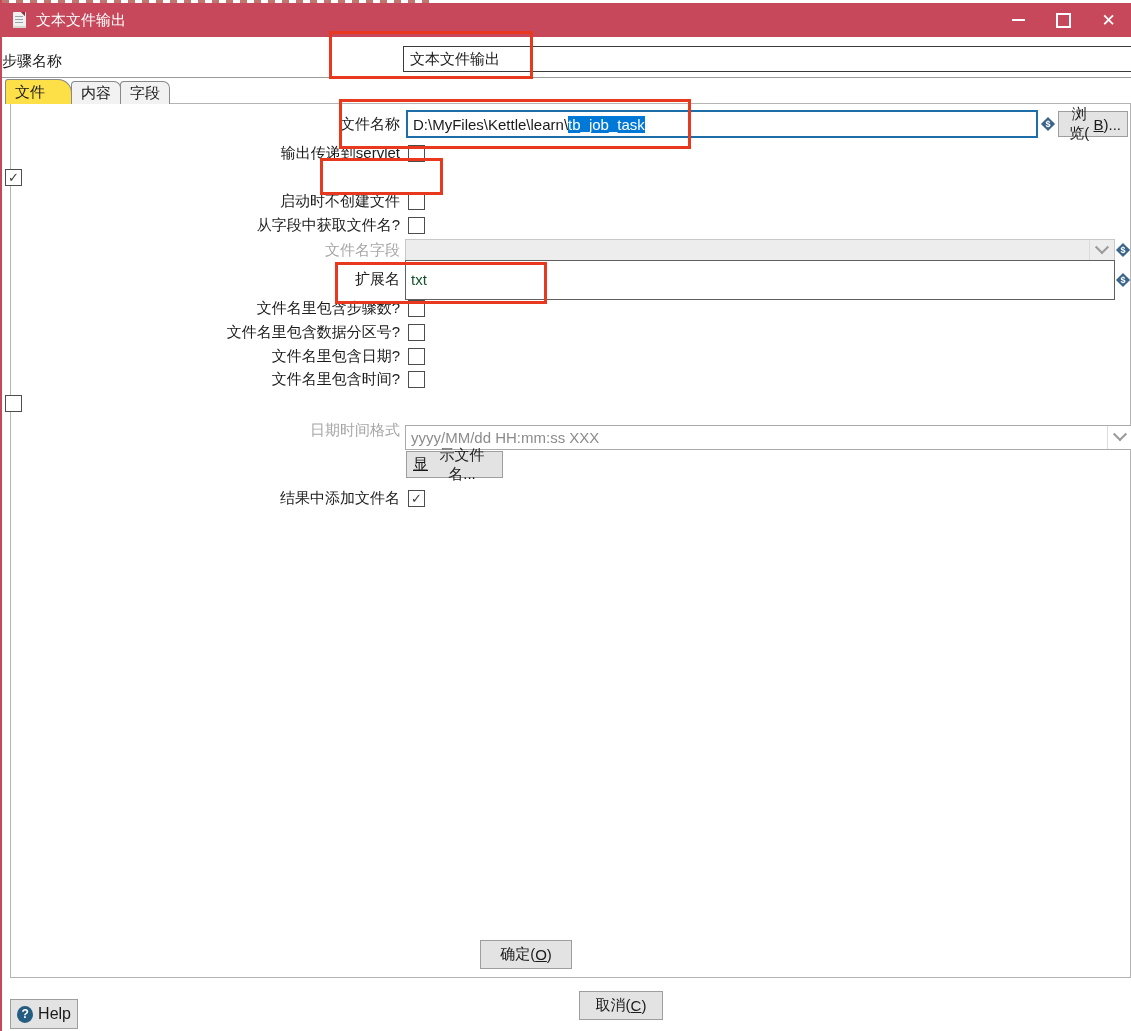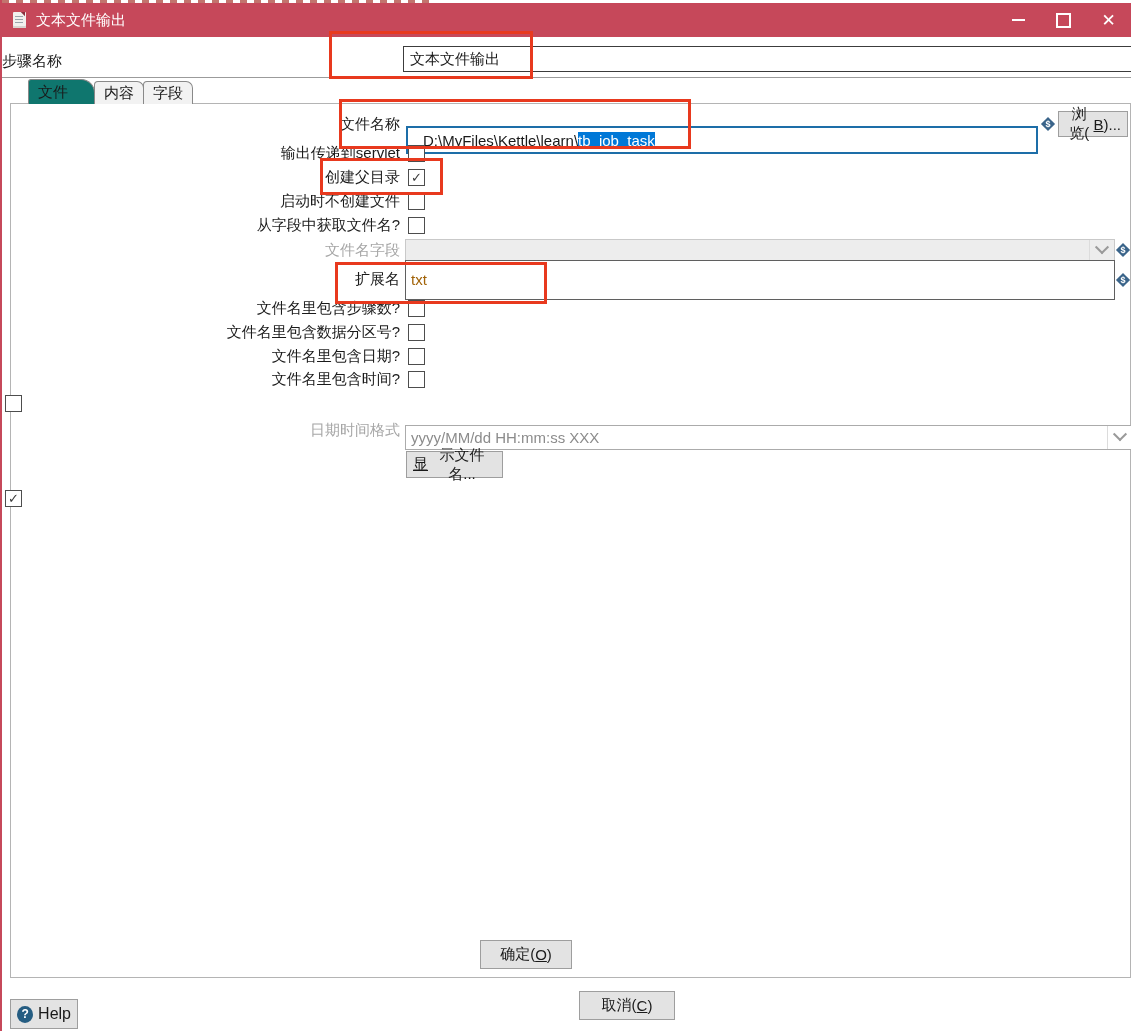--- a/index.html
+++ b/index.html
@@ -33,43 +33,43 @@
   
   .step-label{position:absolute;top:52px;left:0;width:397px;}
   .step-input{position:absolute;top:46px;left:401px;width:740px;height:26px;border:1px solid #3C3C3C;
     background:#FFF;display:flex;align-items:center;padding-left:6px;box-sizing:border-box;}
   .hsep{position:absolute;top:77px;left:0;right:0;border-top:1px solid #9B9B9B;}
 
   
   .tabbar{position:absolute;top:80px;left:3px;height:24px;display:flex;align-items:flex-end;z-index:3;}
   .tab{height:22px;line-height:22px;padding:0 9px;background:#F2F2F2;border:1px solid #898989;
     border-bottom:none;border-radius:4px 7px 0 0;margin-right:-1px;position:relative;}
-  .tab.active{background:#0f766e;height:24px;line-height:24px;padding:0 26px 0 9px;
-    border-radius:3px 14px 0 0;z-index:4;margin-left:23px;}
+  .tab.active{background:#fde047;height:24px;line-height:24px;padding:0 26px 0 9px;
+    border-radius:3px 14px 0 0;z-index:4;}
 
   
   .groupbox{position:absolute;top:103px;left:8px;width:1121px;height:875px;
     border:1px solid #B4B4B4;background:#FFF;box-sizing:border-box;}
 
   
   .row{position:absolute;left:0;width:1131px;display:flex;align-items:center;}
   .row .lbl{flex:0 0 398px;text-align:right;padding-right:5px;white-space:nowrap;}
   .lbl.disabled{color:#A6A6A6;}
 
   .checkbox{width:15px;height:15px;border:1px solid #4D4D4D;background:#FFF;margin-left:3px;
     display:flex;align-items:center;justify-content:center;font-size:13px;color:#3A3A3A;box-sizing:content-box;}
   .checkbox::after{content:"";}
   .checkbox.checked::after{content:"✓";}
 
   .text-input{height:40px;border:1px solid #5F5F5F;background:#FFF;font-family:inherit;font-size:15px;
-    padding:12px 5px;box-sizing:border-box;color:#a16207;}
+    padding:12px 5px;box-sizing:border-box;color:#14532d;}
 
   
   .file-input{position:absolute;left:404px;top:110px;width:632px;height:28px;border:2px solid #1D6EA8;
-    background:#FFF;display:flex;align-items:center;padding-left:15px;box-sizing:border-box;white-space:nowrap;overflow:hidden;margin-top:16px;}
+    background:#FFF;display:flex;align-items:center;padding-left:5px;box-sizing:border-box;white-space:nowrap;overflow:hidden;}
   .sel{background:#0078D7;color:#FFF;}
 
   
   .var-icon{width:16px;height:16px;position:relative;display:inline-block;flex:0 0 16px;}
   .var-icon .dia{position:absolute;left:3px;top:3px;width:10px;height:10px;background:#3A648A;transform:rotate(45deg);}
   .var-icon .sym{position:absolute;inset:0;color:#FFF;font-size:9px;font-weight:bold;text-align:center;line-height:16px;}
 
   .btn{background:#E3E3E3;border:1px solid #9E9E9E;font-family:inherit;font-size:15px;color:#1A1A1A;
     display:inline-flex;align-items:center;justify-content:center;box-sizing:border-box;cursor:default;}
   .key{text-decoration:underline;}
@@ -83,21 +83,21 @@
     transform:rotate(45deg) translate(-2px,-2px);}
 
   
   .anno{position:absolute;border:3px solid #E8391E;background:transparent;z-index:10;pointer-events:none;}
 
   
   .help-btn{position:absolute;left:8px;top:999px;width:68px;height:30px;gap:5px;font-size:16px;}
   .help-circle{width:17px;height:17px;border-radius:50%;background:#255D82;color:#FFF;font-size:12px;
     font-weight:bold;display:flex;align-items:center;justify-content:center;}
   .ok-btn{position:absolute;left:478px;top:940px;width:92px;height:29px;}
-  .cancel-btn{position:absolute;left:577px;top:991px;width:96px;height:29px;}
+  .cancel-btn{position:absolute;left:577px;top:991px;width:84px;height:29px;}
 </style>
 </head>
 <body>
 
 <div class="window">
 
   <div class="marquee"></div>
 
   <div class="titlebar">
     <span class="doc-icon"></span>
@@ -142,21 +142,20 @@
     <span>浏览(</span>
       <span class="key">B</span>
       <span>)...</span>
   </button>
 
   <div class="row" style="top:142px;height:22px;">
     <span class="lbl">输出传递到servlet</span>
     <span class="checkbox"></span>
   </div>
   <div class="row" style="top:166px;height:22px;">
-    <span class="lbl">创建父目录</span>
     <span class="checkbox checked"></span>
   </div>
   <div class="row" style="top:190px;height:22px;">
     <span class="lbl">启动时不创建文件</span>
     <span class="checkbox"></span>
   </div>
   <div class="row" style="top:214px;height:22px;">
     <span class="lbl">从字段中获取文件名?</span>
     <span class="checkbox"></span>
   </div>
@@ -213,20 +212,21 @@
         </span>
     </div>
   </div>
 
   <button class="btn" style="position:absolute;left:404px;top:451px;width:97px;height:27px;">
     <span class="key">显</span>
       <span>示文件名...</span>
   </button>
 
   <div class="row" style="top:487px;height:22px;">
+    <span class="lbl">结果中添加文件名</span>
     <span class="checkbox checked"></span>
   </div>
 
   <button class="btn help-btn">
     <span class="help-circle">?</span>
     <span>Help</span>
   </button>
   <button class="btn ok-btn">
     <span>确定(</span>
       <span class="key">O</span>

